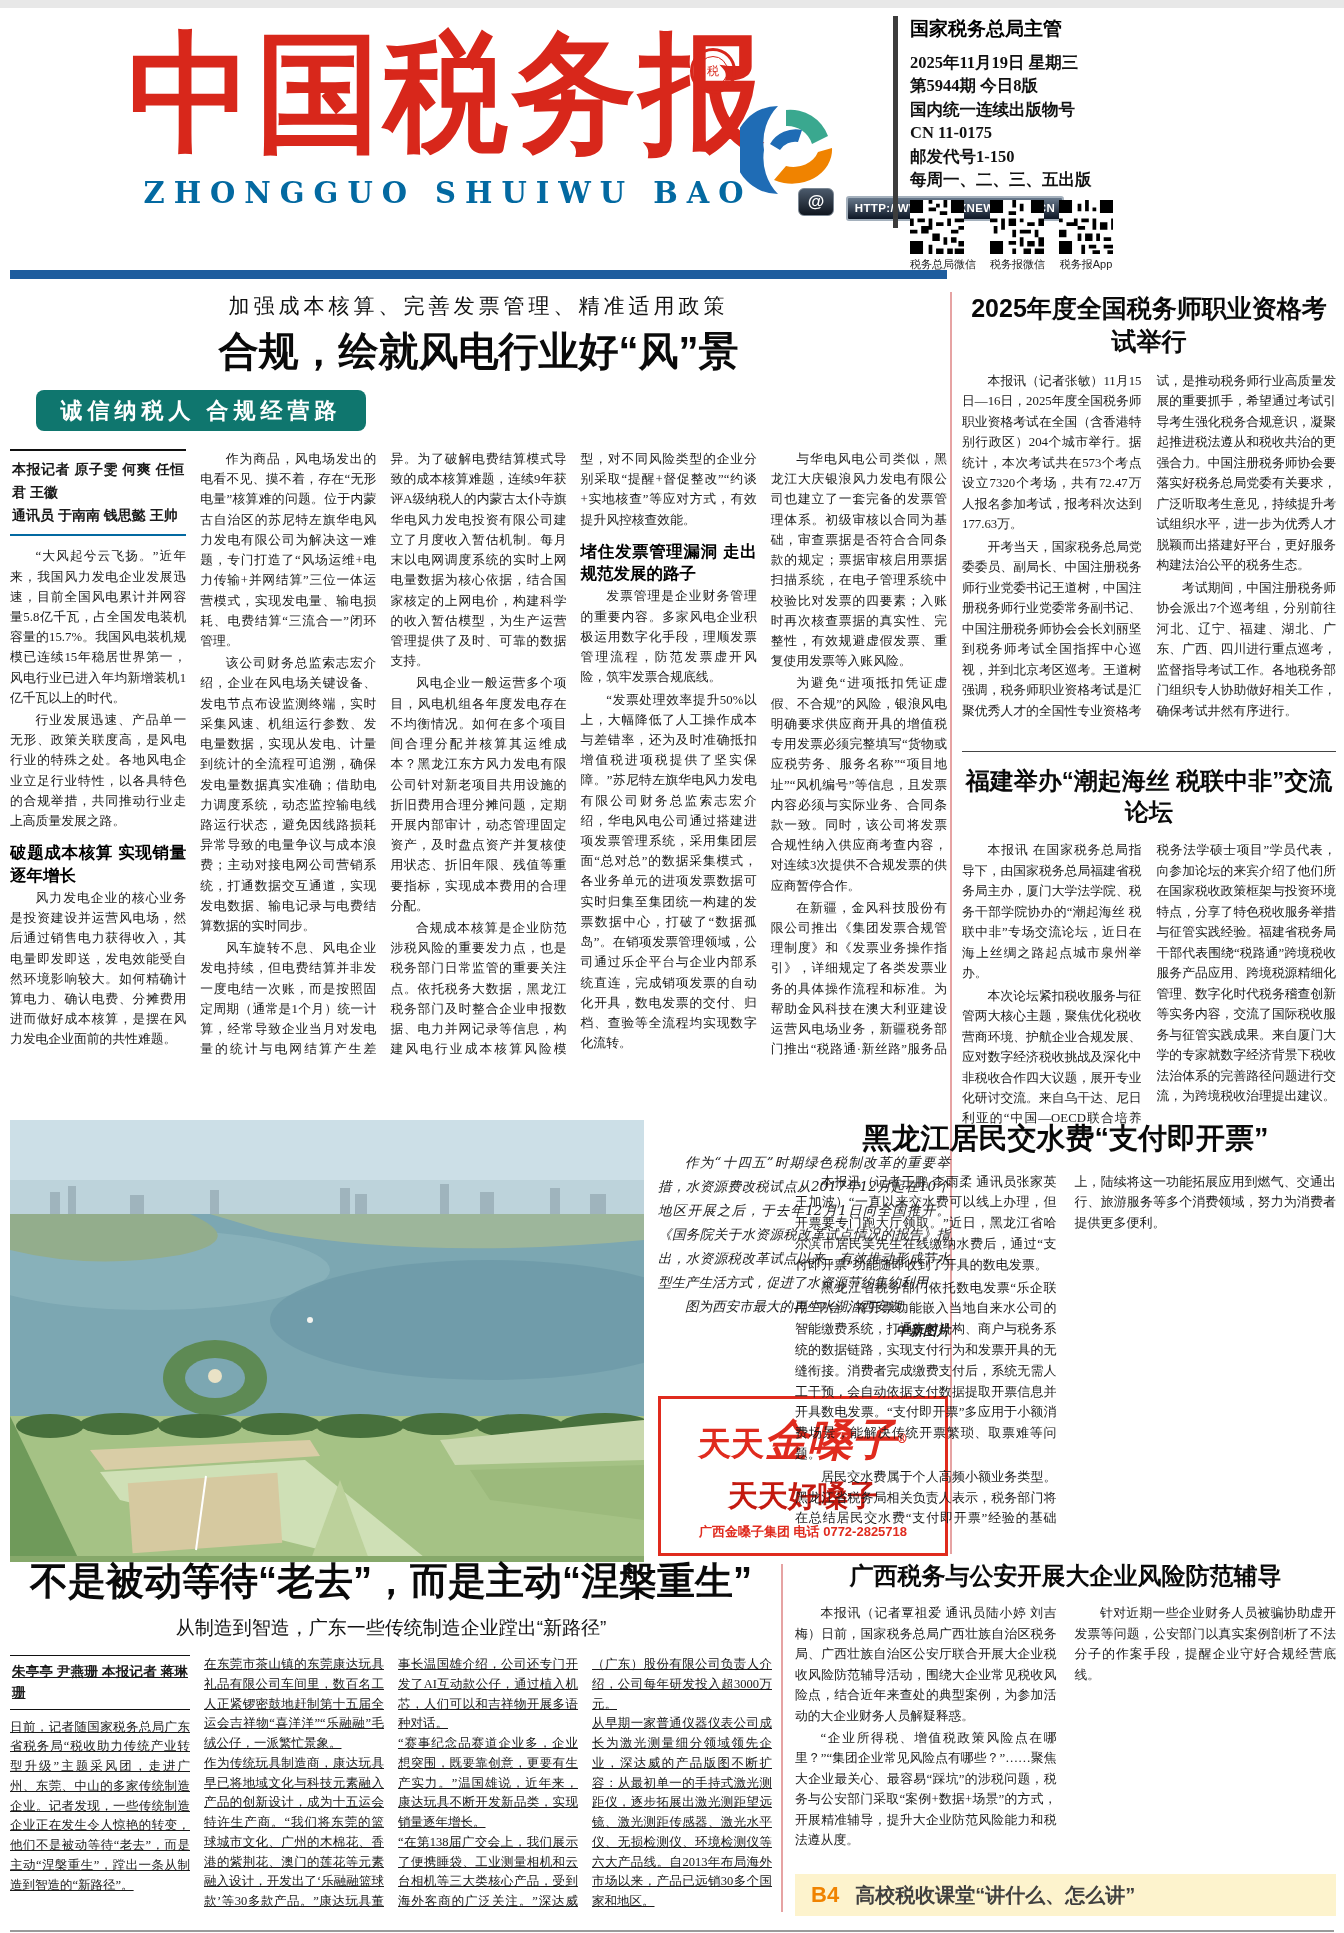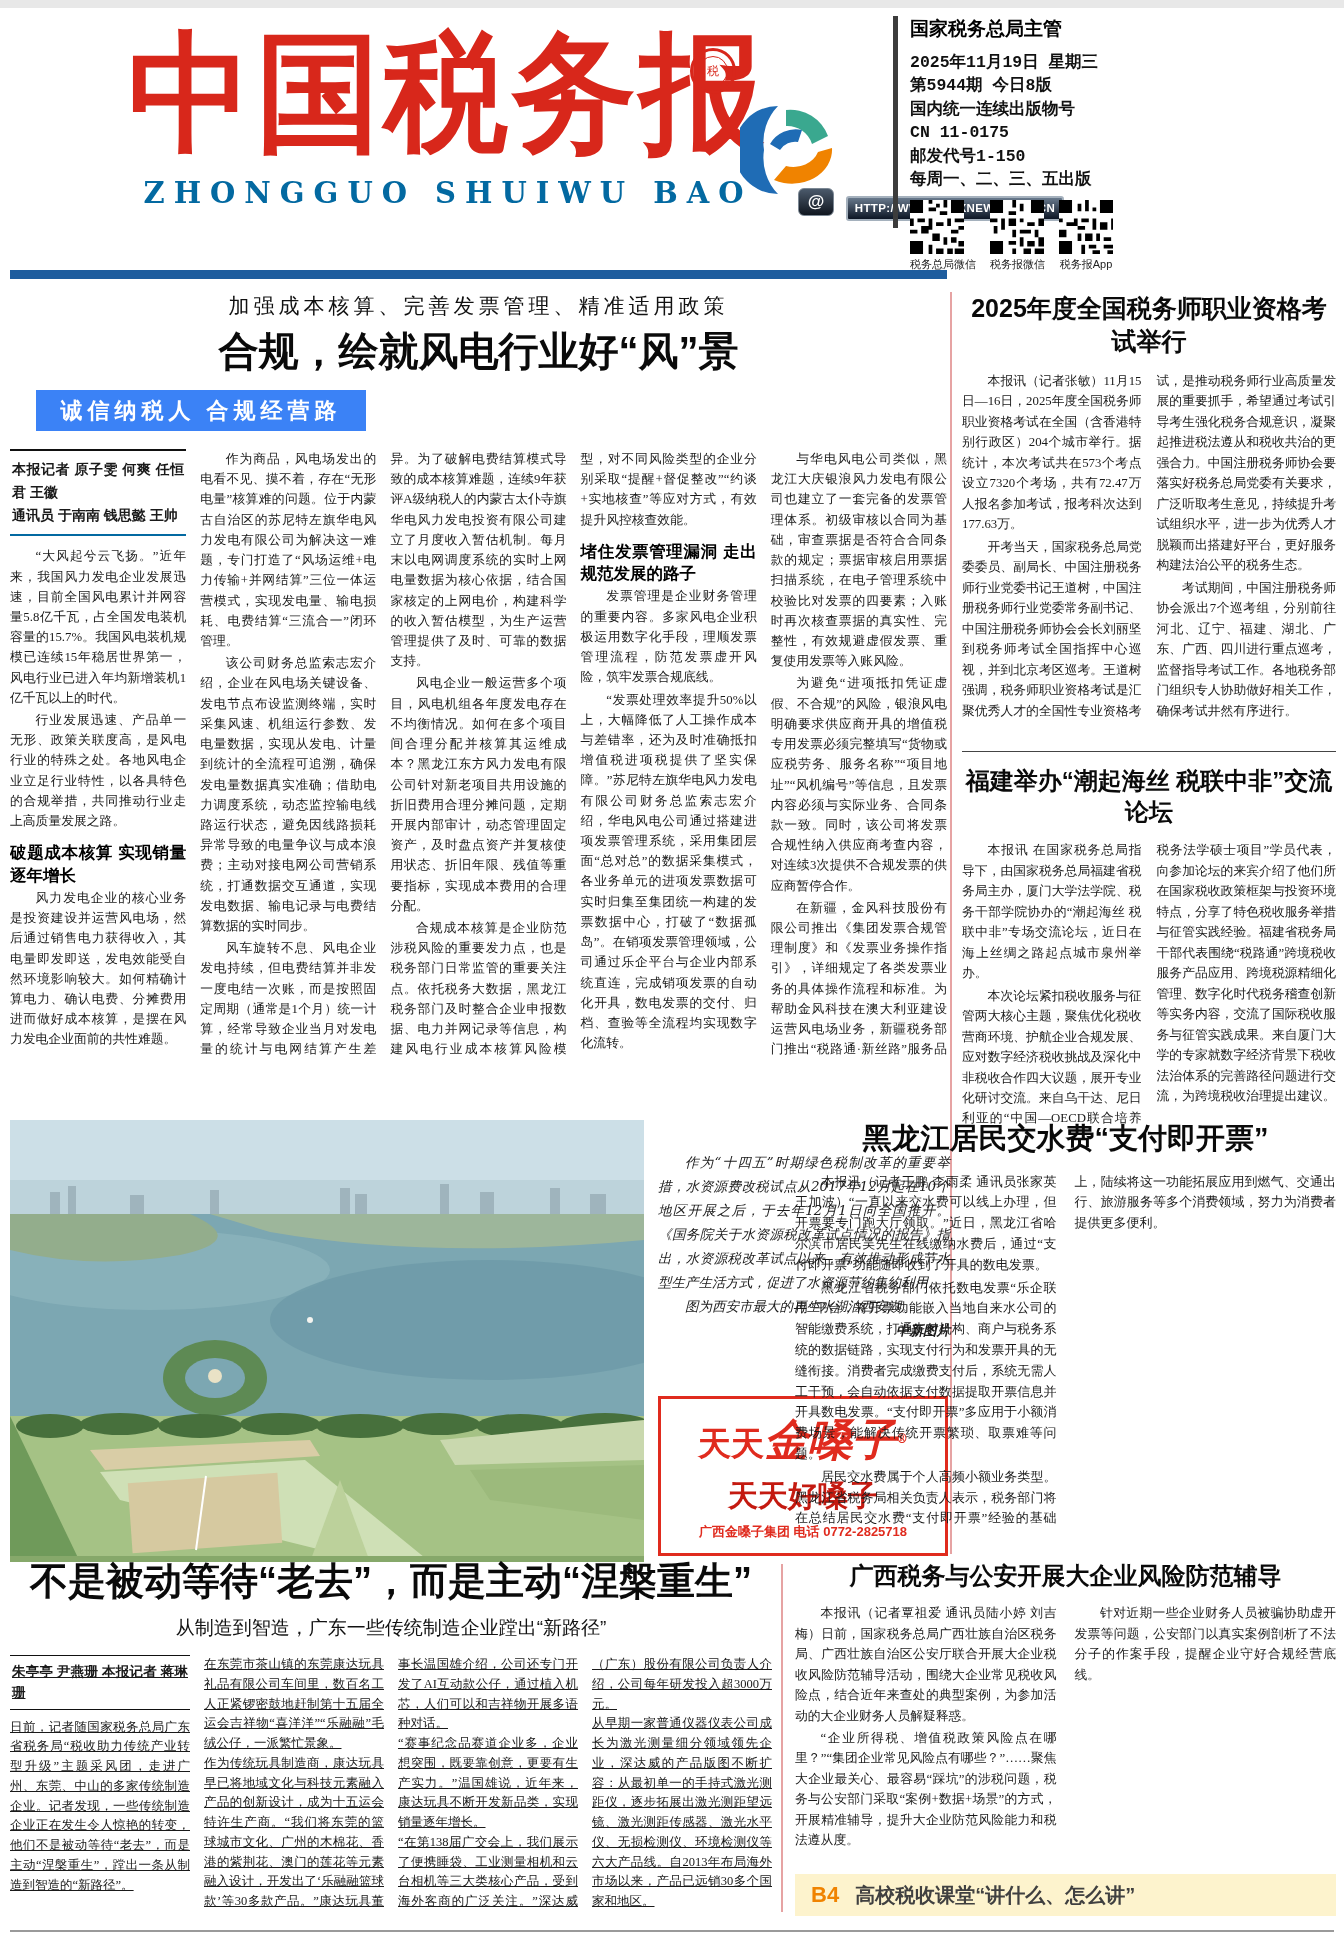--- a/index.html
+++ b/index.html
@@ -21,40 +21,40 @@
     background:linear-gradient(#4b5a6b,#10161f); color:#fff; font-size:17px; font-weight:bold;
     display:flex; align-items:center; justify-content:center; border:1px solid #7c8894;
     font-family:"Liberation Sans", sans-serif; }
   .url-bar { position:absolute; left:846px; top:188px; width:218px; height:25px;
     background:linear-gradient(#68798c,#0c1524); border:2px solid #a5b1bd; border-radius:3px;
     color:#fff; font-size:11.5px; font-weight:bold; letter-spacing:.4px; text-align:center;
     line-height:20px; font-family:"Liberation Sans", sans-serif; }
   .hdr-divider { position:absolute; left:893px; top:8px; width:5px; height:212px; background:#3c3c3c; }
   .pub-info { position:absolute; left:910px; top:8px; width:430px; }
   .pub-info .supervisor { font-family:"Liberation Sans", sans-serif; font-weight:bold; font-size:19px; margin-bottom:9px; color:#000; }
-  .pub-info .line { font-size:16.5px; font-weight:bold; color:#111; line-height:1.42; font-family:Liberation Mono, monospace; }
+  .pub-info .line { font-size:16.5px; font-weight:bold; color:#111; line-height:1.42; font-family:Liberation Serif, serif; }
   .qr-row { display:flex; gap:14px; margin-top:8px; }
   .qr-item { text-align:center; }
   .qr-item svg { width:54px; height:54px; display:block; }
   .qr-label { font-size:11px; margin-top:3px; color:#222; font-family:"Liberation Sans", sans-serif; }
 
   .blue-rule { position:absolute; left:10px; top:262px; width:937px; height:9px; background:#1e5d9e; }
   .red-divider-1 { position:absolute; left:950px; top:284px; width:2px; height:1262px; background:#e6a3a3; }
   .red-divider-2 { position:absolute; left:781px; top:1556px; width:2px; height:348px; background:#e6a3a3; }
   .bottom-rule { position:absolute; left:10px; top:1922px; width:1324px; height:2px; background:#9a9a9a; }
 
   
   .main-story { position:absolute; left:10px; top:284px; width:937px; }
   .kicker { text-align:center; font-size:21px; letter-spacing:4px; color:#111;
     font-family:"Liberation Sans", sans-serif; }
   .headline-xl { text-align:center; font-size:40px; font-weight:900; color:#0a0a0a; margin-top:8px;
     letter-spacing:0px; font-family:"Liberation Sans", sans-serif; line-height:1.15; }
-  .slogan-box { margin:16px 0 0 26px; width:330px; height:41px; background:#3b82f6; color:#fff;
+  .slogan-box { margin:16px 0 0 26px; width:330px; height:41px; background:#0f766e; color:#fff;
     font-size:22px; font-weight:bold; letter-spacing:5px; display:flex; align-items:center;
-    justify-content:center; font-family:"Liberation Sans", sans-serif; }
+    justify-content:center; font-family:"Liberation Sans", sans-serif;border-radius:8px; }
   .main-cols { margin-top:18px; column-count:5; column-gap:14px; height:615px; overflow:hidden;
     font-size:12.8px; line-height:1.58; text-align:justify; column-fill:auto; }
   .byline-box { border-top:2px solid #111; border-bottom:2px solid #0369a1; padding:7px 2px;
     font-weight:bold; font-size:14px; line-height:1.65; font-family:"Liberation Sans", sans-serif;
     margin-bottom:10px; }
   .main-cols p, .cols p { text-indent:2em; margin-bottom:2px; }
   .subhead { font-family:"Liberation Sans", sans-serif; font-weight:800; font-size:16.5px;
     margin:10px 0 8px; text-indent:0 !important; line-height:1.35; color:#000; }
 
   

